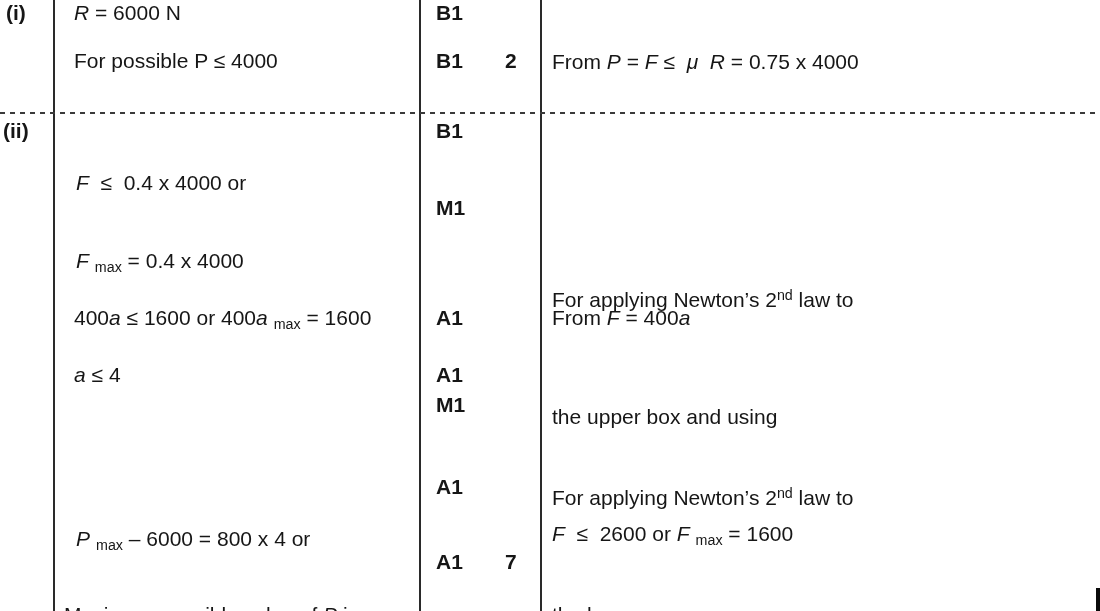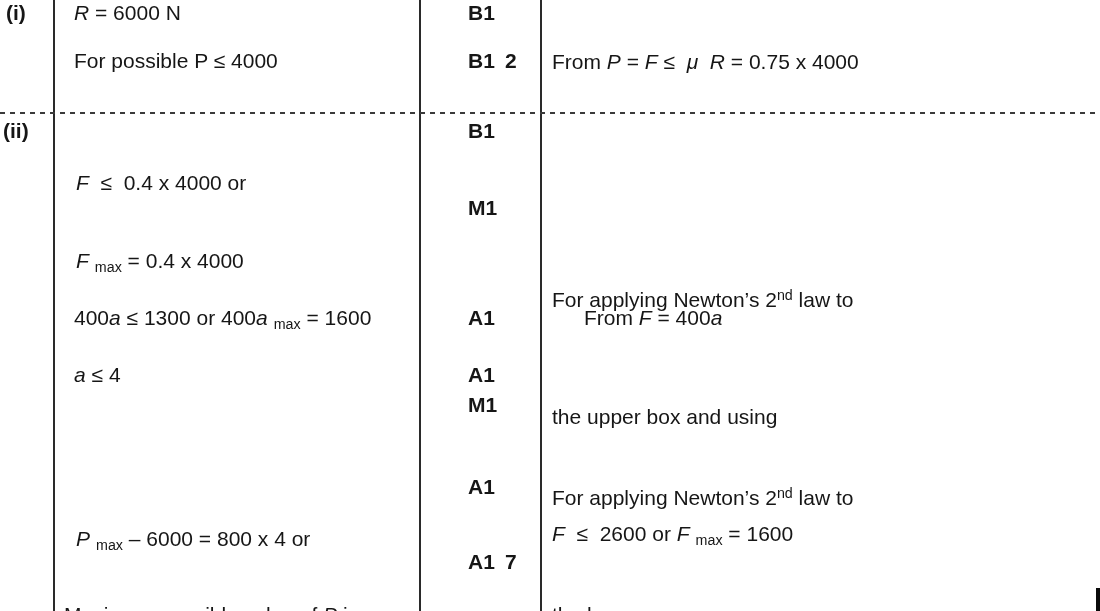--- a/index.html
+++ b/index.html
@@ -18,21 +18,21 @@
     position:absolute;left:0;top:112px;width:1100px;height:2px;
     background:repeating-linear-gradient(90deg,#3a3a3a 0 5px,transparent 5px 10px);
   }
   .txt{position:absolute;white-space:pre;}
   .line{display:block;white-space:pre;}
   .i{font-style:italic;}
   .sub{font-size:0.68em;vertical-align:-0.28em;letter-spacing:0;padding-left:6px;}
   .sup{font-size:0.68em;vertical-align:0.5em;}
   .lh29 .line{line-height:29px;margin-top:36px;}
   .lh27 .line{line-height:27px;}
-  .mark{font-weight:700;margin-left:32px;}
+  .mark{font-weight:700;}
   .total{font-weight:700;}
   .partlabel{font-weight:700;}
   .artifact{position:absolute;background:#0a0a0a;}
 </style>
 </head>
 <body>
 
 <div id="sheet">
 
   <div class="vline" style="left:53px"></div>
@@ -58,23 +58,23 @@
   </div>
   <div class="txt mark" style="left:436px;top:118px">B1</div>
 
   <div class="txt mark" style="left:436px;top:195px">M1</div>
   <div class="txt lh29" style="left:552px;top:193px">
     <span class="line"><span>For applying Newton’s 2</span><span class="sup">nd</span><span> law to</span></span>
     <span class="line"><span>the upper box and using</span></span>
     <span class="line"><span class="i">F</span><span>  ≤  2600 or </span><span class="i">F</span><span class="sub">max</span><span> = 1600</span></span>
   </div>
 
-  <div class="txt" style="left:74px;top:305px"><span>400</span><span class="i">a</span><span> ≤ 1300 or 400</span><span class="i">a</span><span class="sub">max</span><span> = 1600</span></div>
+  <div class="txt" style="left:74px;top:305px"><span>400</span><span class="i">a</span><span> ≤ 1600 or 400</span><span class="i">a</span><span class="sub">max</span><span> = 1600</span></div>
   <div class="txt mark" style="left:436px;top:305px">A1</div>
-  <div class="txt" style="left:584px;top:305px"><span>From </span><span class="i">F</span><span> = 400</span><span class="i">a</span></div>
+  <div class="txt" style="left:552px;top:305px"><span>From </span><span class="i">F</span><span> = 400</span><span class="i">a</span></div>
 
   <div class="txt" style="left:74px;top:362px"><span class="i">a</span><span> ≤ 4</span></div>
   <div class="txt mark" style="left:436px;top:362px">A1</div>
 
   <div class="txt mark" style="left:436px;top:392px">M1</div>
   <div class="txt lh29" style="left:552px;top:391px">
     <span class="line"><span>For applying Newton’s 2</span><span class="sup">nd</span><span> law to</span></span>
     <span class="line"><span>the boxes</span></span>
   </div>
 

